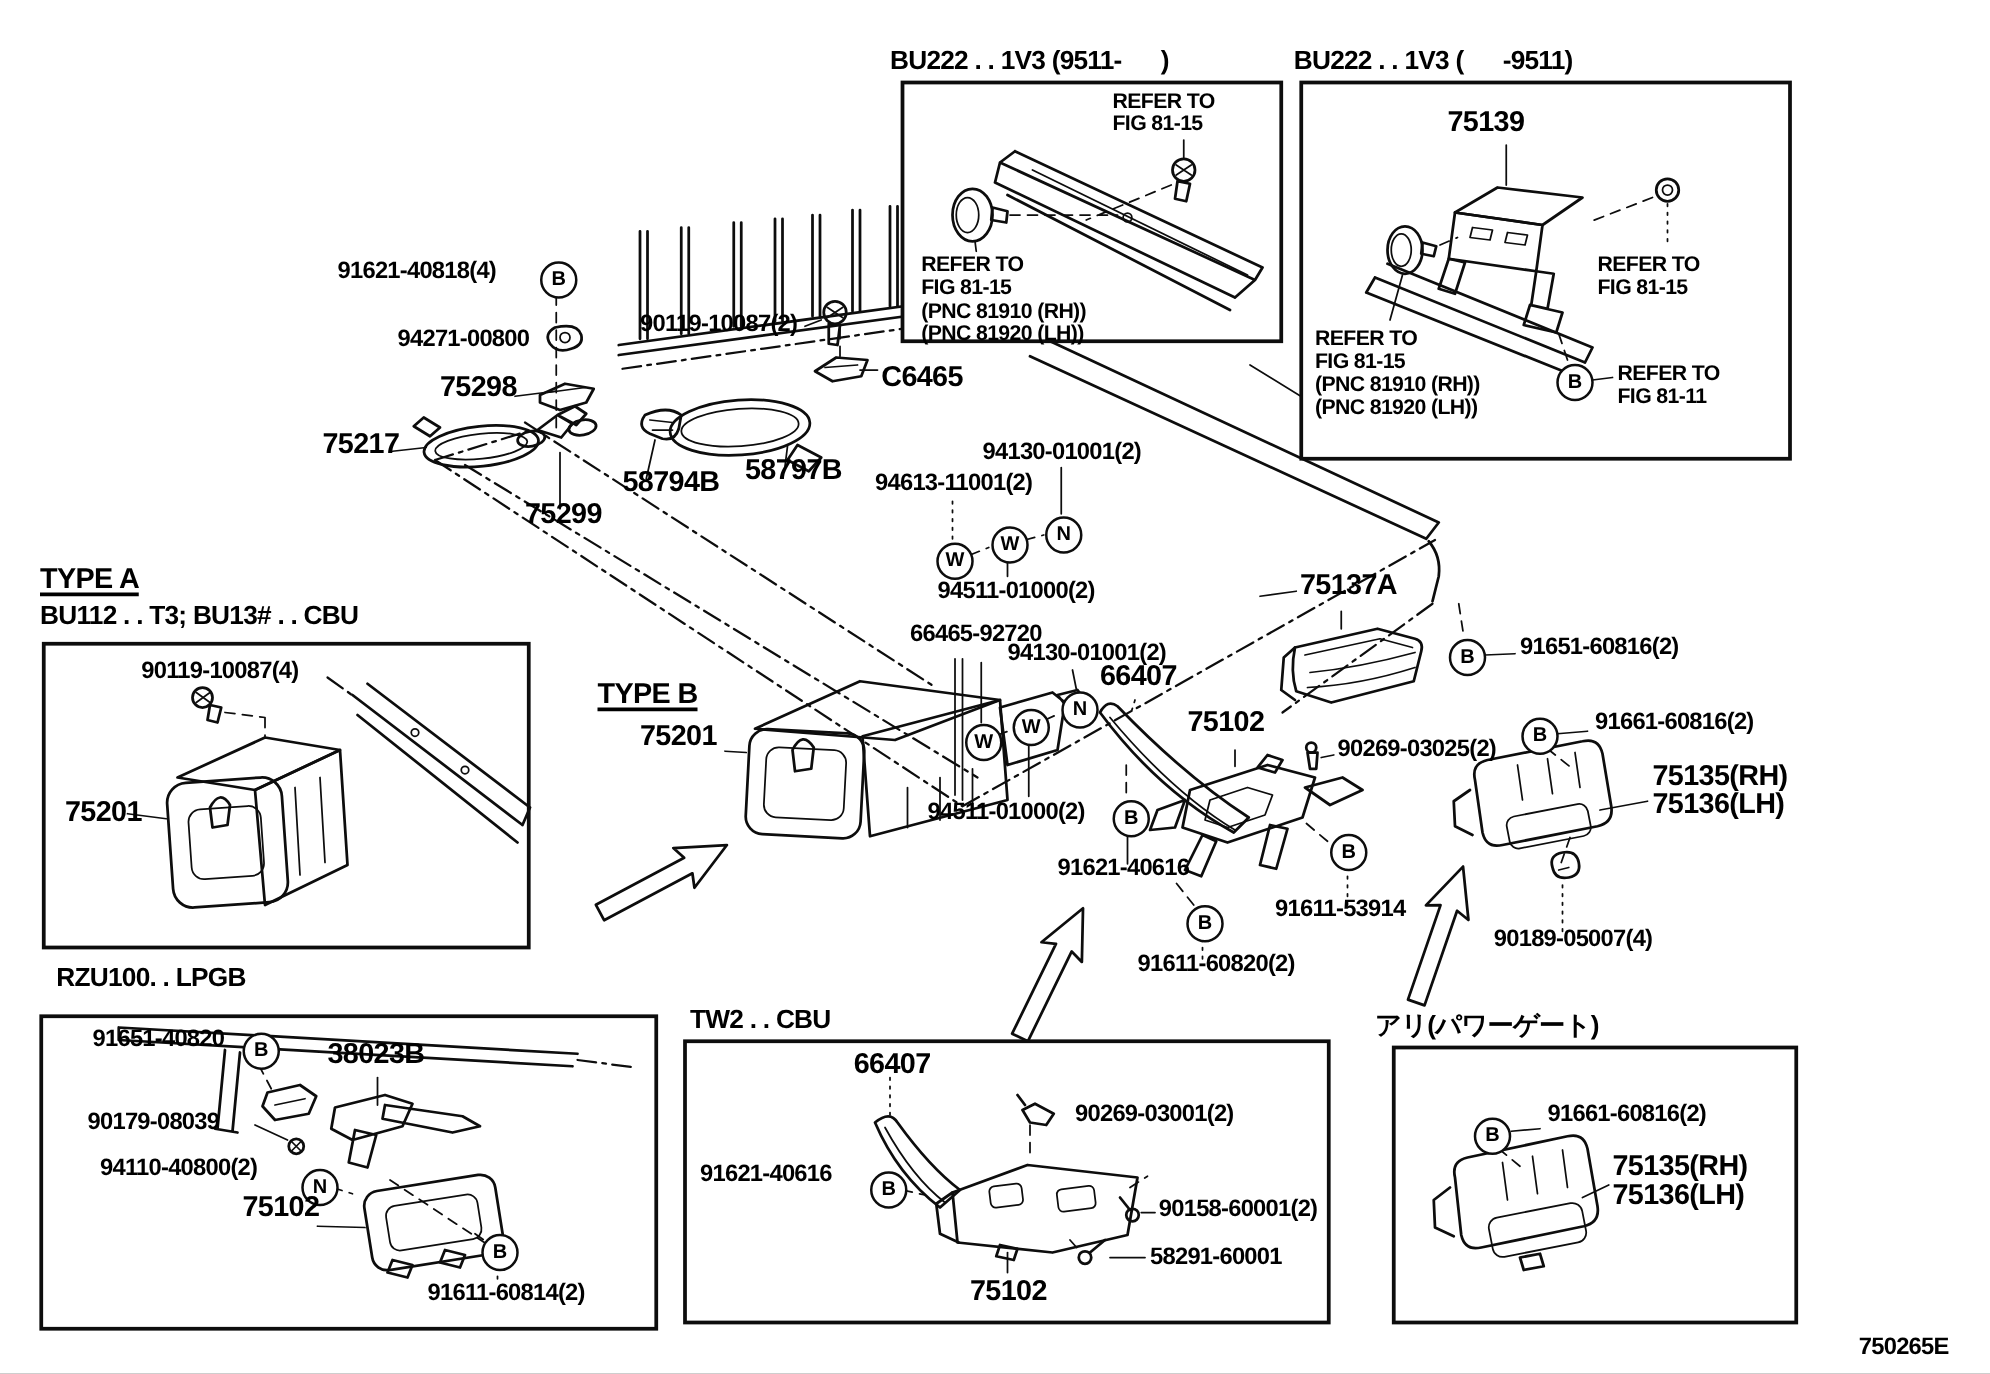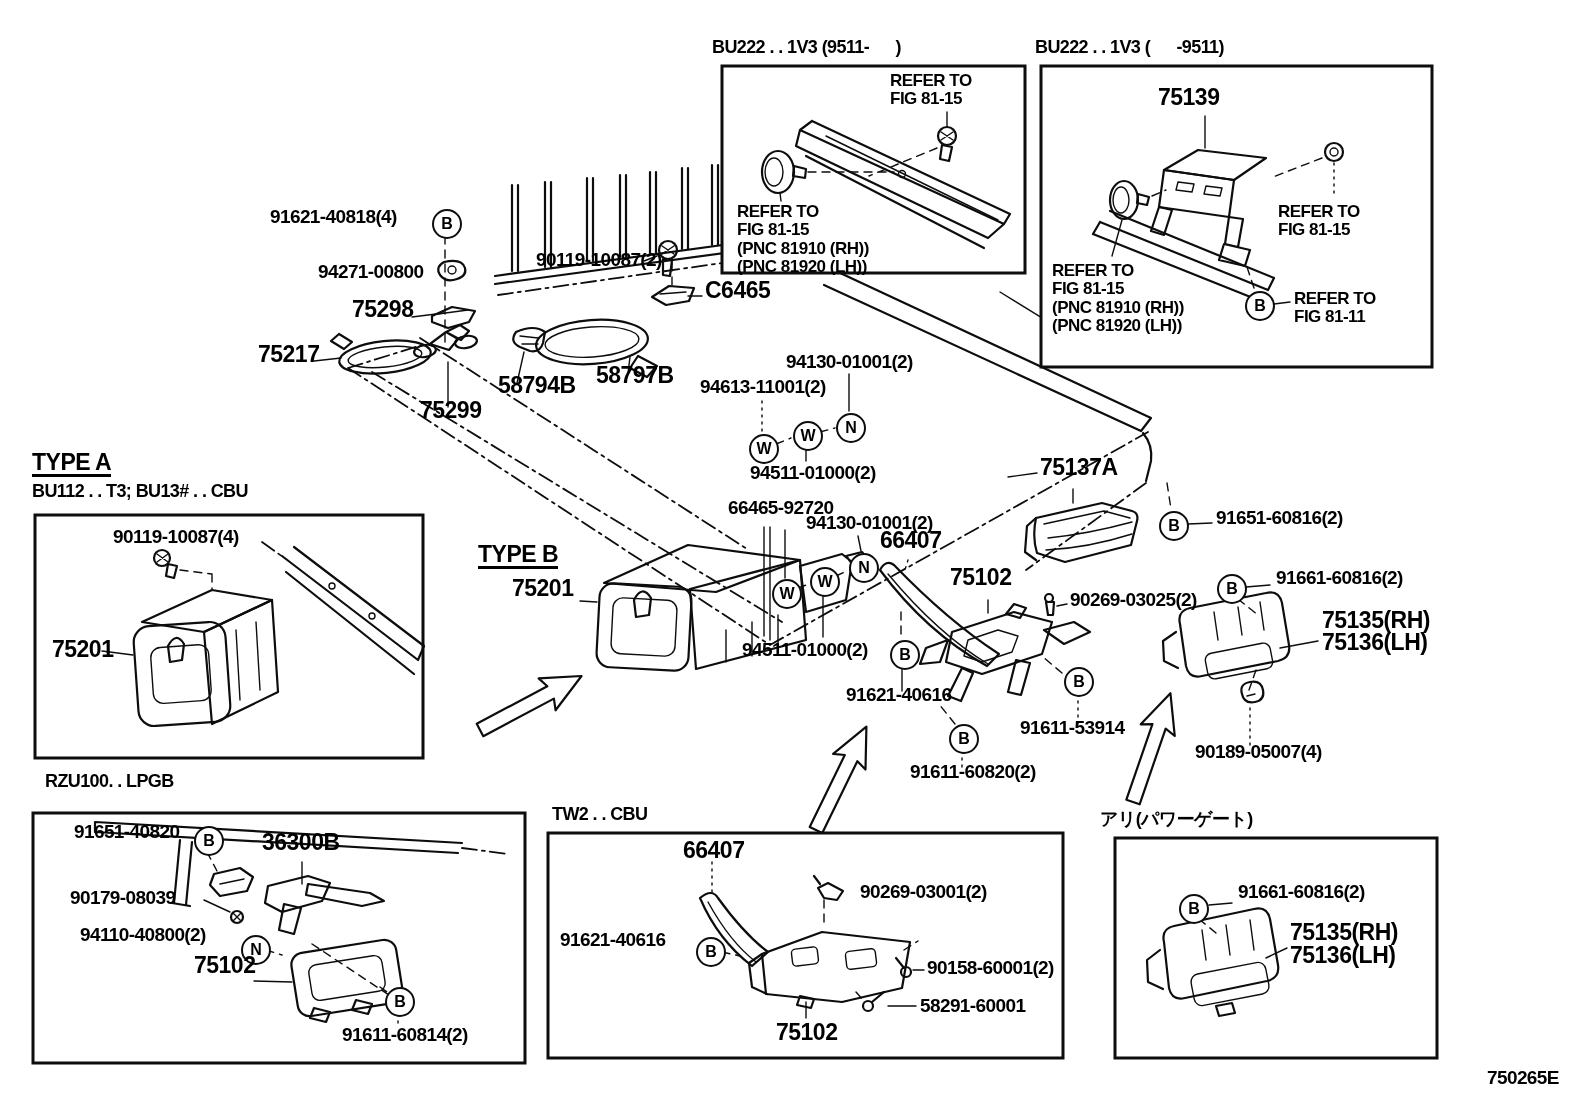--- a/index.html
+++ b/index.html
@@ -9,21 +9,21 @@
   .s{fill:none;stroke:#0d0d0d;stroke-width:2.2;stroke-linecap:round;stroke-linejoin:round;}
   .t{stroke-width:1.4;}
   .d{stroke-dasharray:8 6;}
   .dt{stroke-dasharray:2 5;}
   .ph{stroke-dasharray:15 5 3 5;stroke-width:1.8;}
   .box{fill:#fff;stroke:#0d0d0d;stroke-width:3;}
   .wht{fill:#fff;}
   .lbl{position:absolute;white-space:pre;font-weight:bold;line-height:1.05;}
   .pn{font-size:19px;letter-spacing:-0.6px;}
   .main{font-size:23px;letter-spacing:-0.5px;}
-  .title{font-size:18px;letter-spacing:-0.6px;}
+  .title{font-size:21px;letter-spacing:-0.6px;}
   .refer{font-size:17px;line-height:1.08;letter-spacing:-0.5px;white-space:pre-line;}
   .ul{border-bottom:3px solid #000;padding-bottom:0px;}
   .callout{position:absolute;width:26px;height:26px;border:2.6px solid #0d0d0d;border-radius:50%;
            display:flex;align-items:center;justify-content:center;
            font-size:16px;font-weight:bold;background:#fff;z-index:5;}
   .lbl{z-index:6;}
 </style>
 </head>
 <body>
 
@@ -257,23 +257,23 @@
     <path class="s t" d="M1202 930 l4 30 M1226 925 l4 30 M1250 920 l4 30"></path>
     <rect class="s t" x="1192" y="968" width="76" height="32" rx="8" transform="rotate(-11 1230 984)"></rect>
     <path class="s" d="M1160 950 l-13 10 l1 22 l15 7 M1216 1006 l16 -3 l3 10 l-16 3 z"></path>
     <path class="s t" d="M1209 905 L1232 903 M1266 958 L1287 948"></path>
     <path class="s t d" d="M1199 919 L1216 933"></path>
   </g>
 </svg>
 
 <div class="lbl pn" style="left:270px;top:207px">91621-40818(4)</div>
 <div class="lbl pn" style="left:318px;top:262px">94271-00800</div>
-<div class="lbl pn" style="left:536px;top:250px">90119-10087(2)</div>
+<div class="lbl pn" style="left:512px;top:250px">90119-10087(2)</div>
 <div class="lbl main" style="left:352px;top:297px">75298</div>
-<div class="lbl main" style="left:705px;top:278px">C6465</div>
+<div class="lbl main" style="left:705px;top:289px">C6465</div>
 <div class="lbl main" style="left:258px;top:342px">75217</div>
 <div class="lbl main" style="left:596px;top:363px">58797B</div>
 <div class="lbl main" style="left:498px;top:373px">58794B</div>
 <div class="lbl main" style="left:420px;top:398px">75299</div>
 
 <div class="lbl pn" style="left:786px;top:352px">94130-01001(2)</div>
 <div class="lbl pn" style="left:700px;top:377px">94613-11001(2)</div>
 <div class="lbl pn" style="left:750px;top:463px">94511-01000(2)</div>
 <div class="lbl pn" style="left:728px;top:498px">66465-92720</div>
 <div class="lbl pn" style="left:806px;top:513px">94130-01001(2)</div>
@@ -295,21 +295,21 @@
 <div class="lbl pn" style="left:1195px;top:742px">90189-05007(4)</div>
 <div class="lbl pn" style="left:910px;top:762px">91611-60820(2)</div>
 
 <div class="lbl main ul" style="left:32px;top:450px">TYPE A</div>
 <div class="lbl title" style="left:32px;top:482px">BU112 . . T3; BU13# . . CBU</div>
 <div class="lbl pn" style="left:113px;top:527px">90119-10087(4)</div>
 <div class="lbl main" style="left:52px;top:637px">75201</div>
 
 <div class="lbl title" style="left:45px;top:772px">RZU100. . LPGB</div>
 <div class="lbl pn" style="left:74px;top:822px">91651-40820</div>
-<div class="lbl main" style="left:262px;top:830px">36300B</div>
+<div class="lbl main" style="left:262px;top:830px">38023B</div>
 <div class="lbl pn" style="left:70px;top:888px">90179-08039</div>
 <div class="lbl pn" style="left:80px;top:925px">94110-40800(2)</div>
 <div class="lbl main" style="left:194px;top:953px">75102</div>
 <div class="lbl pn" style="left:342px;top:1025px">91611-60814(2)</div>
 
 <div class="lbl title" style="left:552px;top:805px">TW2 . . CBU</div>
 <div class="lbl main" style="left:683px;top:838px">66407</div>
 <div class="lbl pn" style="left:860px;top:882px">90269-03001(2)</div>
 <div class="lbl pn" style="left:560px;top:930px">91621-40616</div>
 <div class="lbl pn" style="left:927px;top:958px">90158-60001(2)</div>

